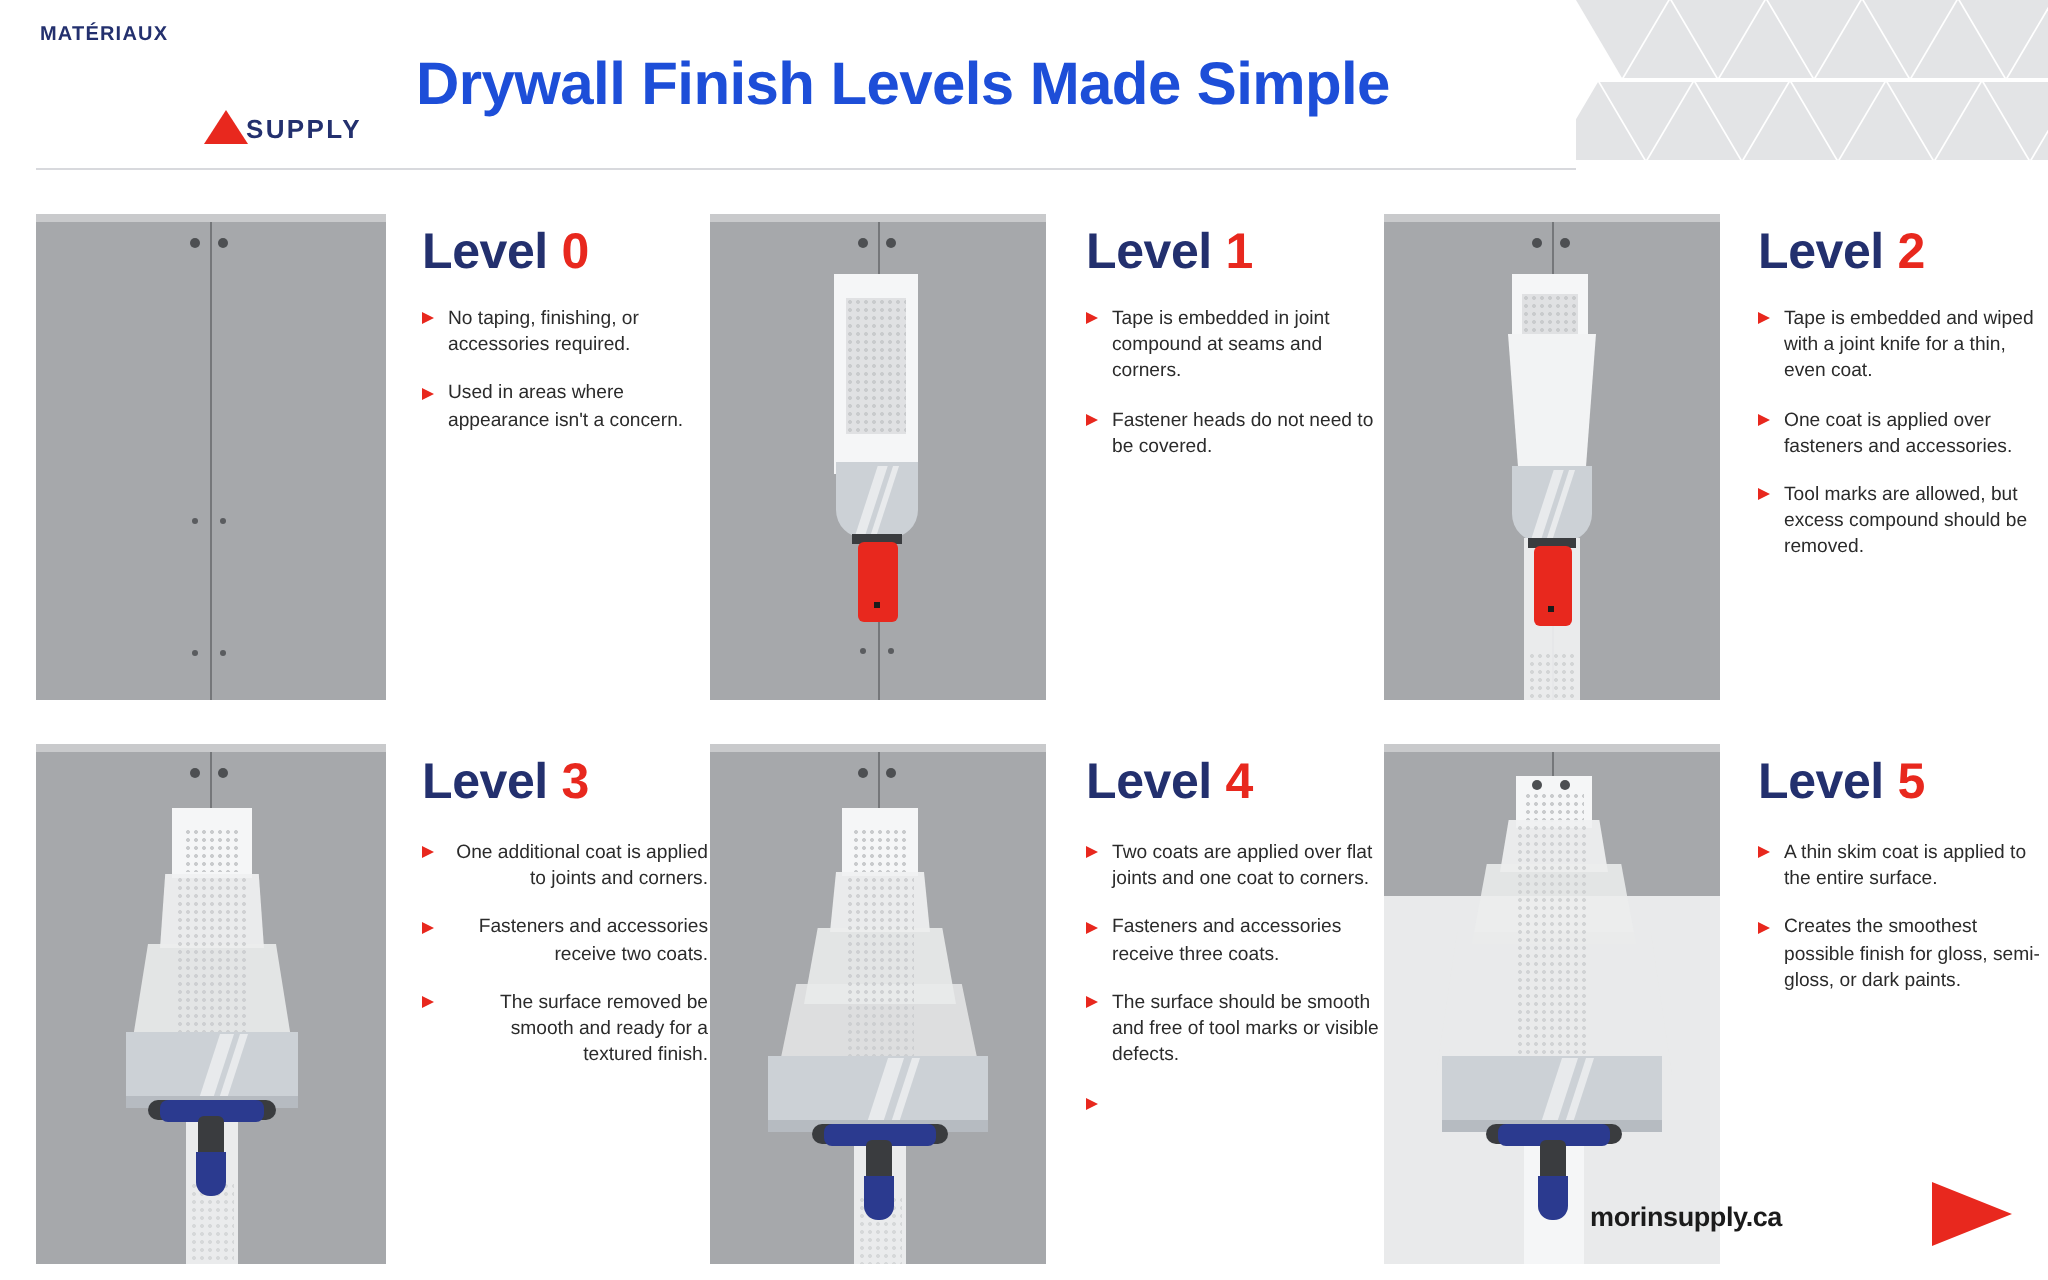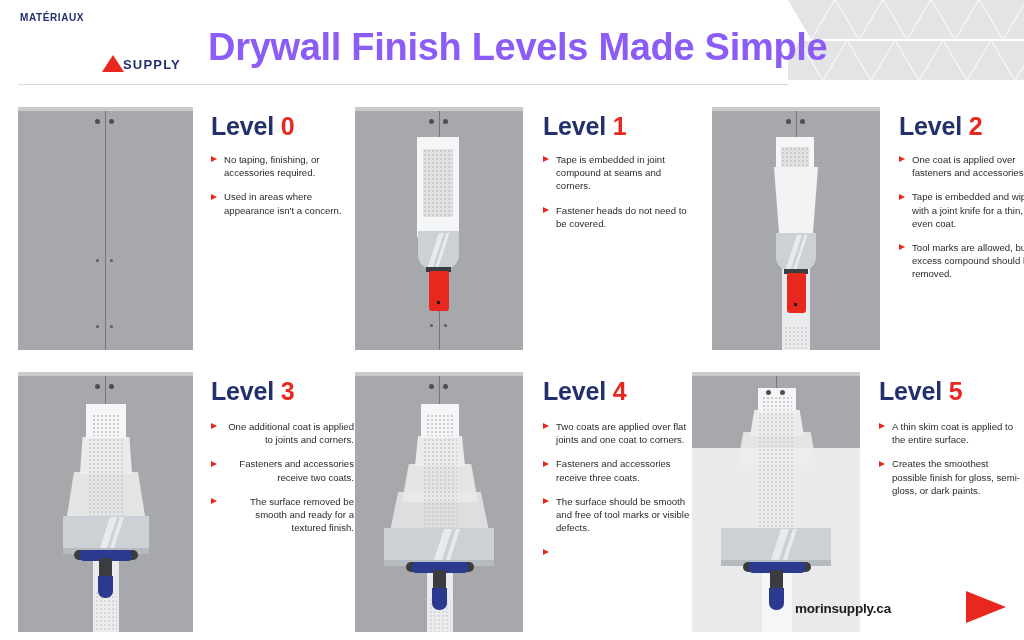--- a/index.html
+++ b/index.html
@@ -37,21 +37,21 @@
   }
   #logo .redtri {
     position: absolute; left: 84px; bottom: 2px;
     width: 0; height: 0;
     border-left: 11px solid transparent; border-right: 11px solid transparent;
     border-bottom: 17px solid #e8281e;
   }
 
   #title {
     position: absolute; left: 208px; top: 26px;
-    font-size: 38px; font-weight: bold; color: #8b5cf6; letter-spacing: -.3px;
+    font-size: 30px; font-weight: bold; color: #1d4ed8; letter-spacing: -.3px;
   }
   #header-rule { position: absolute; left: 18px; top: 84px; width: 770px; height: 1px; background: #d8d9dd; }
 
   
   .card { position: absolute; }
   .panel {
     position: absolute; left: 0; top: 0;
     background: #a6a8ab; overflow: hidden;
     border-top: 4px solid #c9cacc;
   }
@@ -187,21 +187,21 @@
         <span>Level</span>
         <span class="num">1</span>
       </div>
       <ul class="blist">
         <li><span class="mk"></span><span>Tape is embedded in joint compound at seams and corners.</span></li>
         <li><span class="mk"></span><span>Fastener heads do not need to be covered.</span></li>
       </ul>
     </div>
   </div>
 
-  <div class="card" style="left:692px; top:107px; width:308px; height:243px;margin-left:20px;">
+  <div class="card" style="left:692px; top:107px; width:308px; height:243px;">
     <div class="panel" style="width:168px; height:243px;">
       <div class="seam" style="left:84px; top:0; height:243px;"></div>
       <div class="screw" style="left:74px; top:8px;"></div>
       <div class="screw" style="left:88px; top:8px;"></div>
 
       <div class="coat t1" style="left:64px; top:26px; width:38px; height:32px;"></div>
       <div class="tape" style="left:69px; top:36px; width:28px; height:20px;"></div>
       <div class="tapedots" style="left:69px; top:36px; width:28px; height:20px;"></div>
 
       <div class="coat" style="left:62px; top:56px; width:44px; height:70px; clip-path:polygon(0% 0%,100% 0%,88% 100%,12% 100%);"></div>
@@ -214,22 +214,22 @@
       <div class="handle-cap" style="left:72px; top:158px; width:24px; height:5px;"></div>
       <div class="handle-red" style="left:75px; top:162px; width:19px; height:40px;"></div>
       <div style="position:absolute; left:82px; top:192px; width:3px; height:3px; background:#1b1b1b;"></div>
     </div>
     <div class="txt" style="left:187px; top:5px; width:145px;">
       <div class="lvl-head">
         <span>Level</span>
         <span class="num">2</span>
       </div>
       <ul class="blist">
+        <li><span class="mk"></span><span>Tape is embedded and wiped with a joint knife for a thin, even coat.</span></li>
         <li><span class="mk"></span><span>One coat is applied over fasteners and accessories.</span></li>
-        <li><span class="mk"></span><span>Tape is embedded and wiped with a joint knife for a thin, even coat.</span></li>
         <li><span class="mk"></span><span>Tool marks are allowed, but excess compound should be removed.</span></li>
       </ul>
     </div>
   </div>
 
   <div class="card" style="left:18px; top:372px; width:330px; height:260px;">
     <div class="panel" style="width:175px; height:260px;">
       <div class="seam" style="left:87px; top:0; height:50px;"></div>
       <div class="screw" style="left:77px; top:8px;"></div>
       <div class="screw" style="left:91px; top:8px;"></div>

